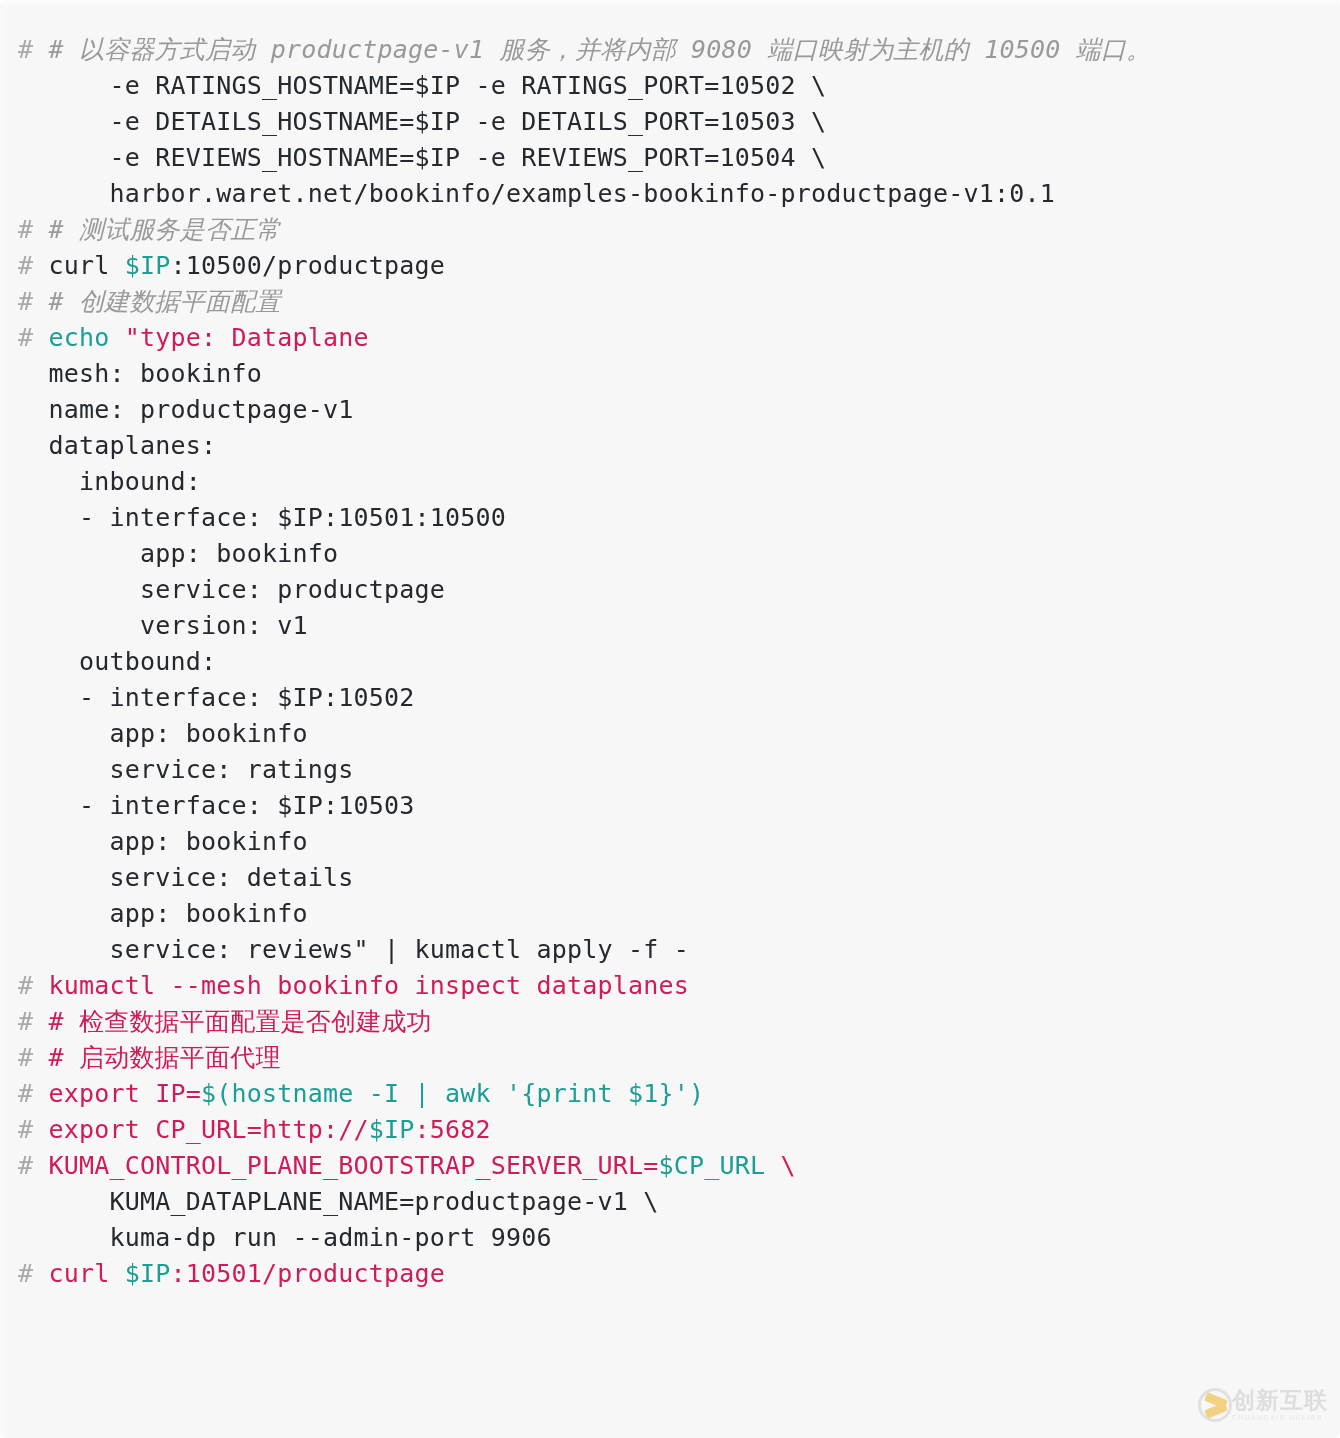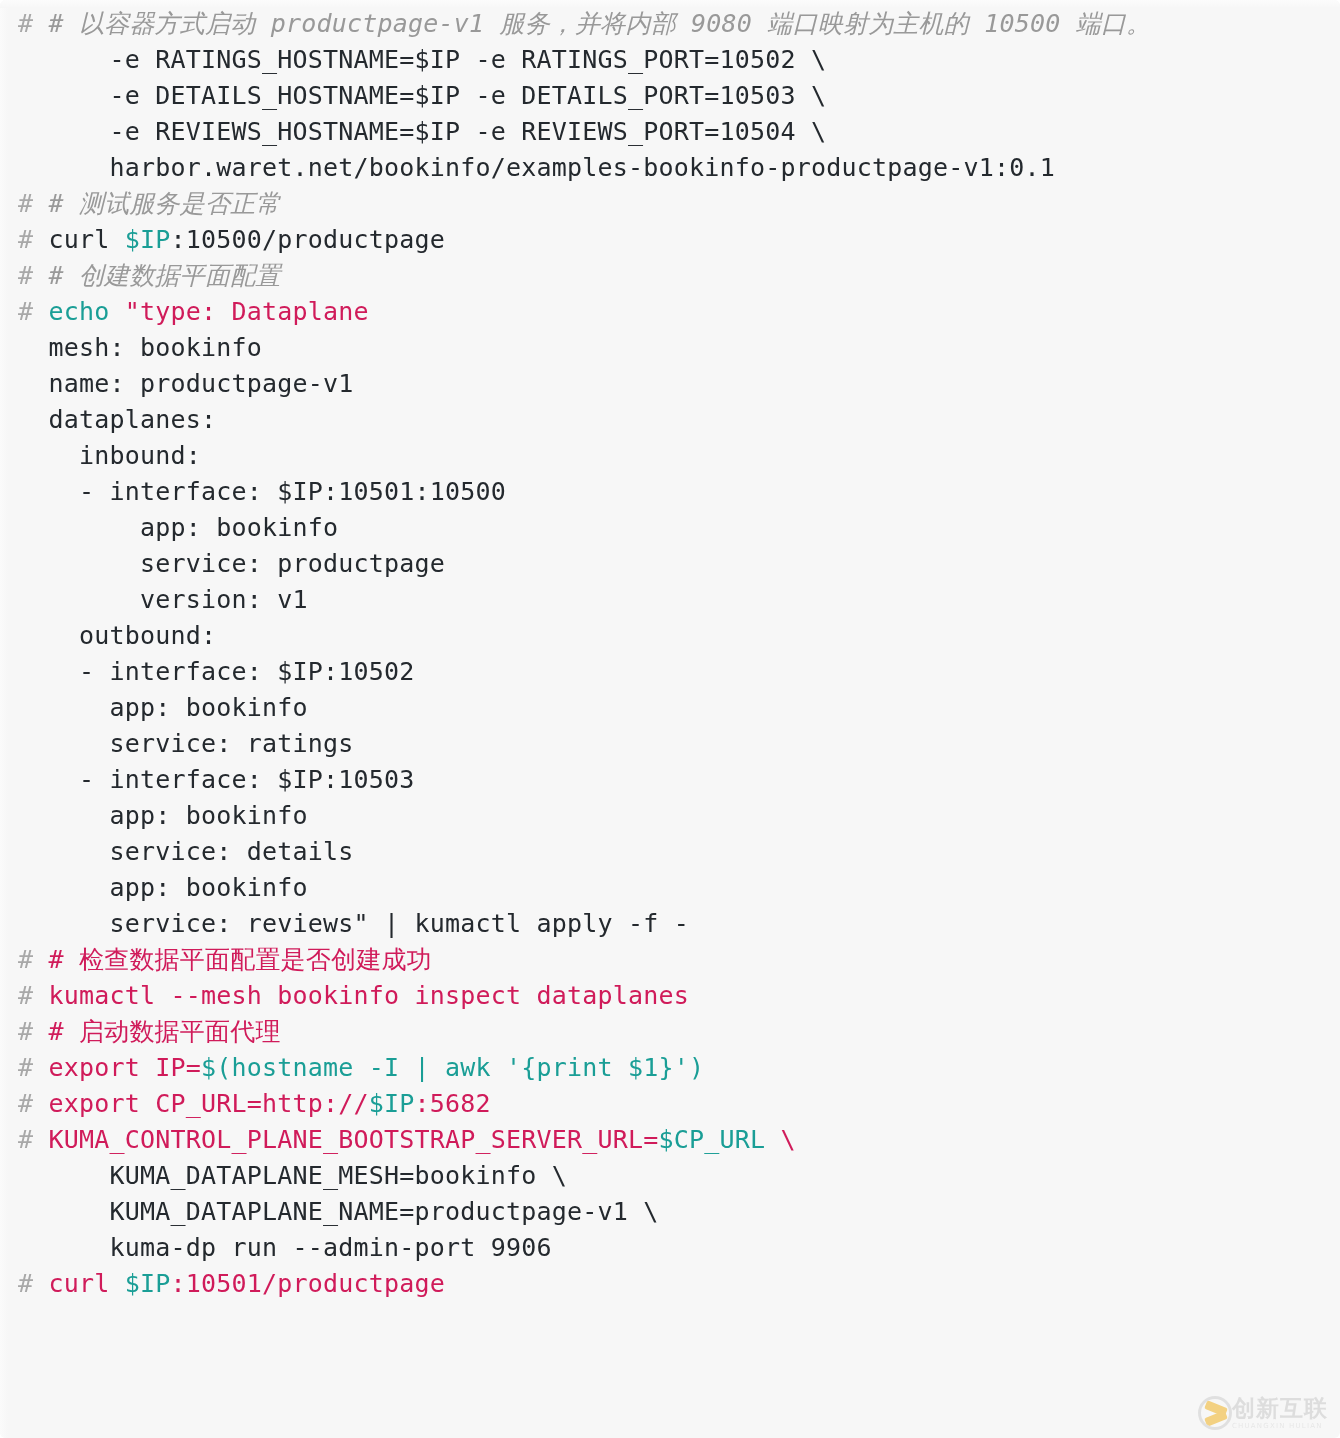--- a/index.html
+++ b/index.html
@@ -15,21 +15,21 @@
     font-family: "DejaVu Sans Mono", "Liberation Mono", monospace;
   }
 
   #code-block {
     position: relative;
     width: 1340px;
     height: 1438px;
     box-sizing: border-box;
     background: #f7f7f7;
     border-radius: 6px;
-    padding: 6px 0 10px 0;
+    padding: 32px 0 10px 0;
     overflow: hidden;
   }
 
   
   #code-block::before {
     content: "";
     position: absolute;
     left: 0; top: 0;
     width: 8px; height: 100%;
     background: linear-gradient(to right, #fbfbfb, #f7f7f7);
@@ -77,21 +77,21 @@
   .tok-plain   { color: #24292e; }
   .tok-cmd     { color: #d01b5a; }
   .tok-string  { color: #d01b5a; }
   .tok-var     { color: #1a9e96; }
   .tok-kw      { color: #1a9e96; }
 
   
   #watermark {
     position: absolute;
     right: 12px;
-    bottom: 8px;
+    bottom: 16px;
     z-index: 5;
     display: flex;
     align-items: center;
     opacity: 0.55;
     user-select: none;
   }
   #watermark .wm-mark {
     width: 34px;
     height: 34px;
     border-radius: 50%;
@@ -163,27 +163,26 @@
       <div class="code-line"><span class="prompt" style="visibility: hidden;">  </span><span class="tok-plain">      version: v1</span></div>
       <div class="code-line"><span class="prompt" style="visibility: hidden;">  </span><span class="tok-plain">  outbound:</span></div>
       <div class="code-line"><span class="prompt" style="visibility: hidden;">  </span><span class="tok-plain">  - interface: $IP:10502</span></div>
       <div class="code-line"><span class="prompt" style="visibility: hidden;">  </span><span class="tok-plain">    app: bookinfo</span></div>
       <div class="code-line"><span class="prompt" style="visibility: hidden;">  </span><span class="tok-plain">    service: ratings</span></div>
       <div class="code-line"><span class="prompt" style="visibility: hidden;">  </span><span class="tok-plain">  - interface: $IP:10503</span></div>
       <div class="code-line"><span class="prompt" style="visibility: hidden;">  </span><span class="tok-plain">    app: bookinfo</span></div>
       <div class="code-line"><span class="prompt" style="visibility: hidden;">  </span><span class="tok-plain">    service: details</span></div>
       <div class="code-line"><span class="prompt" style="visibility: hidden;">  </span><span class="tok-plain">    app: bookinfo</span></div>
       <div class="code-line"><span class="prompt" style="visibility: hidden;">  </span><span class="tok-plain">    service: reviews" | kumactl apply -f -</span></div>
+      <div class="code-line"><span class="prompt"># </span><span class="tok-cmd">kumactl --mesh bookinfo inspect dataplanes</span></div>
       <div class="code-line"><span class="prompt"># </span><span class="tok-comment-red"># 检查数据平面配置是否创建成功</span></div>
-      <div class="code-line"><span class="prompt"># </span><span class="tok-cmd">kumactl --mesh bookinfo inspect dataplanes</span></div>
       <div class="code-line"><span class="prompt"># </span><span class="tok-comment-red"># 启动数据平面代理</span></div>
       <div class="code-line"><span class="prompt"># </span><span class="tok-cmd">export IP=</span><span class="tok-var">$(hostname -I | awk '{print $1}')</span></div>
       <div class="code-line"><span class="prompt"># </span><span class="tok-cmd">export CP_URL=http://</span><span class="tok-var">$IP</span><span class="tok-cmd">:5682</span></div>
       <div class="code-line"><span class="prompt"># </span><span class="tok-cmd">KUMA_CONTROL_PLANE_BOOTSTRAP_SERVER_URL=</span><span class="tok-var">$CP_URL</span><span class="tok-cmd"> \</span></div>
-      <div class="code-line"><span class="prompt" style="visibility: hidden;">  </span><span class="tok-plain">    KUMA_DATAPLANE_MESH=bookinfo \</span></div>
       <div class="code-line"><span class="prompt" style="visibility: hidden;">  </span><span class="tok-plain">    KUMA_DATAPLANE_NAME=productpage-v1 \</span></div>
       <div class="code-line"><span class="prompt" style="visibility: hidden;">  </span><span class="tok-plain">    kuma-dp run --admin-port 9906</span></div>
       <div class="code-line"><span class="prompt"># </span><span class="tok-cmd">curl </span><span class="tok-var">$IP</span><span class="tok-cmd">:10501/productpage</span></div>
     </div>
 
   <div id="watermark">
     <div class="wm-mark"></div>
     <div class="wm-text">
       <span class="wm-cn">创新互联</span>
       <span class="wm-en">CHUANGXIN HULIAN</span>

